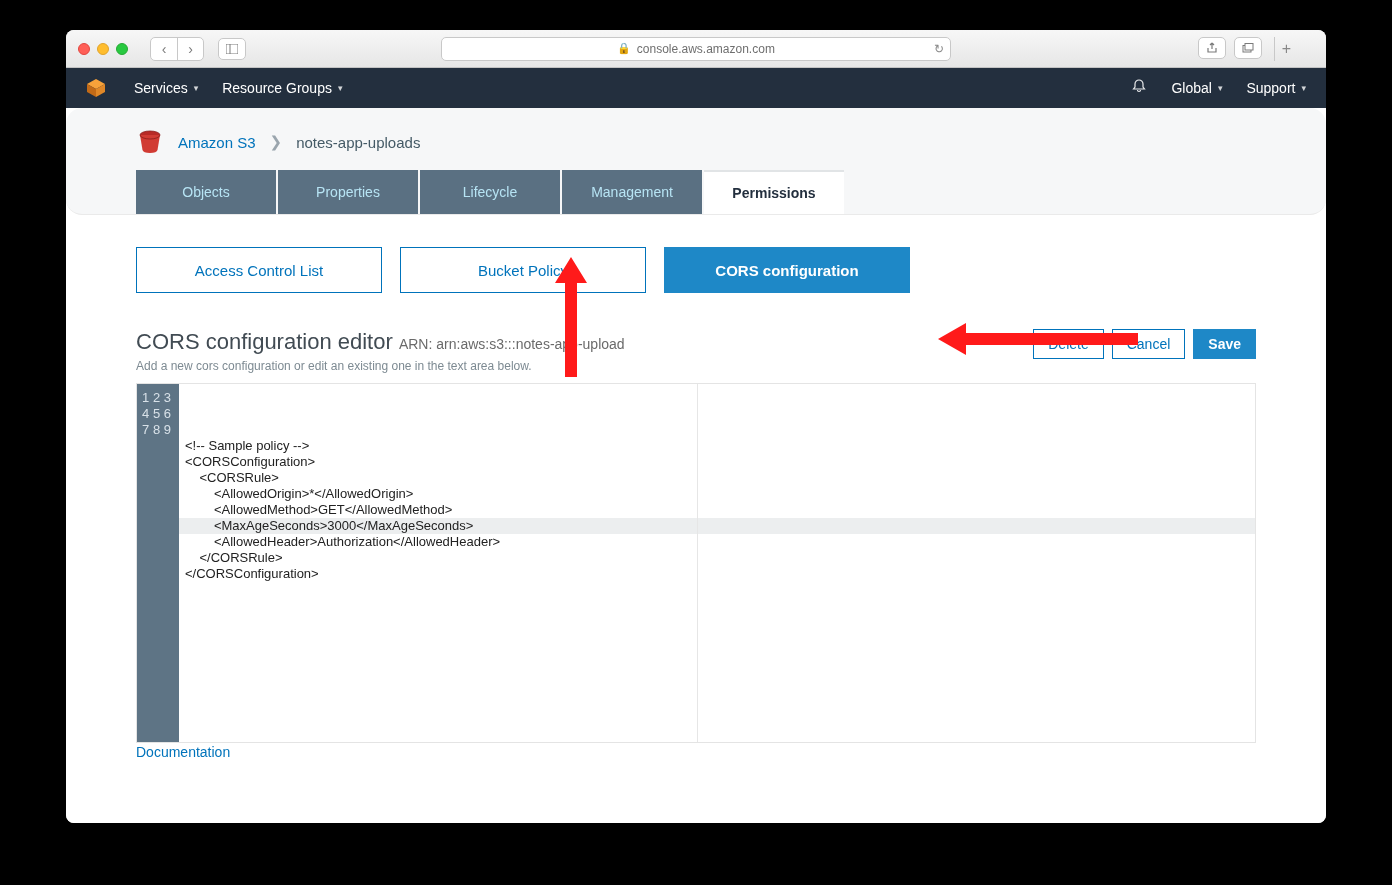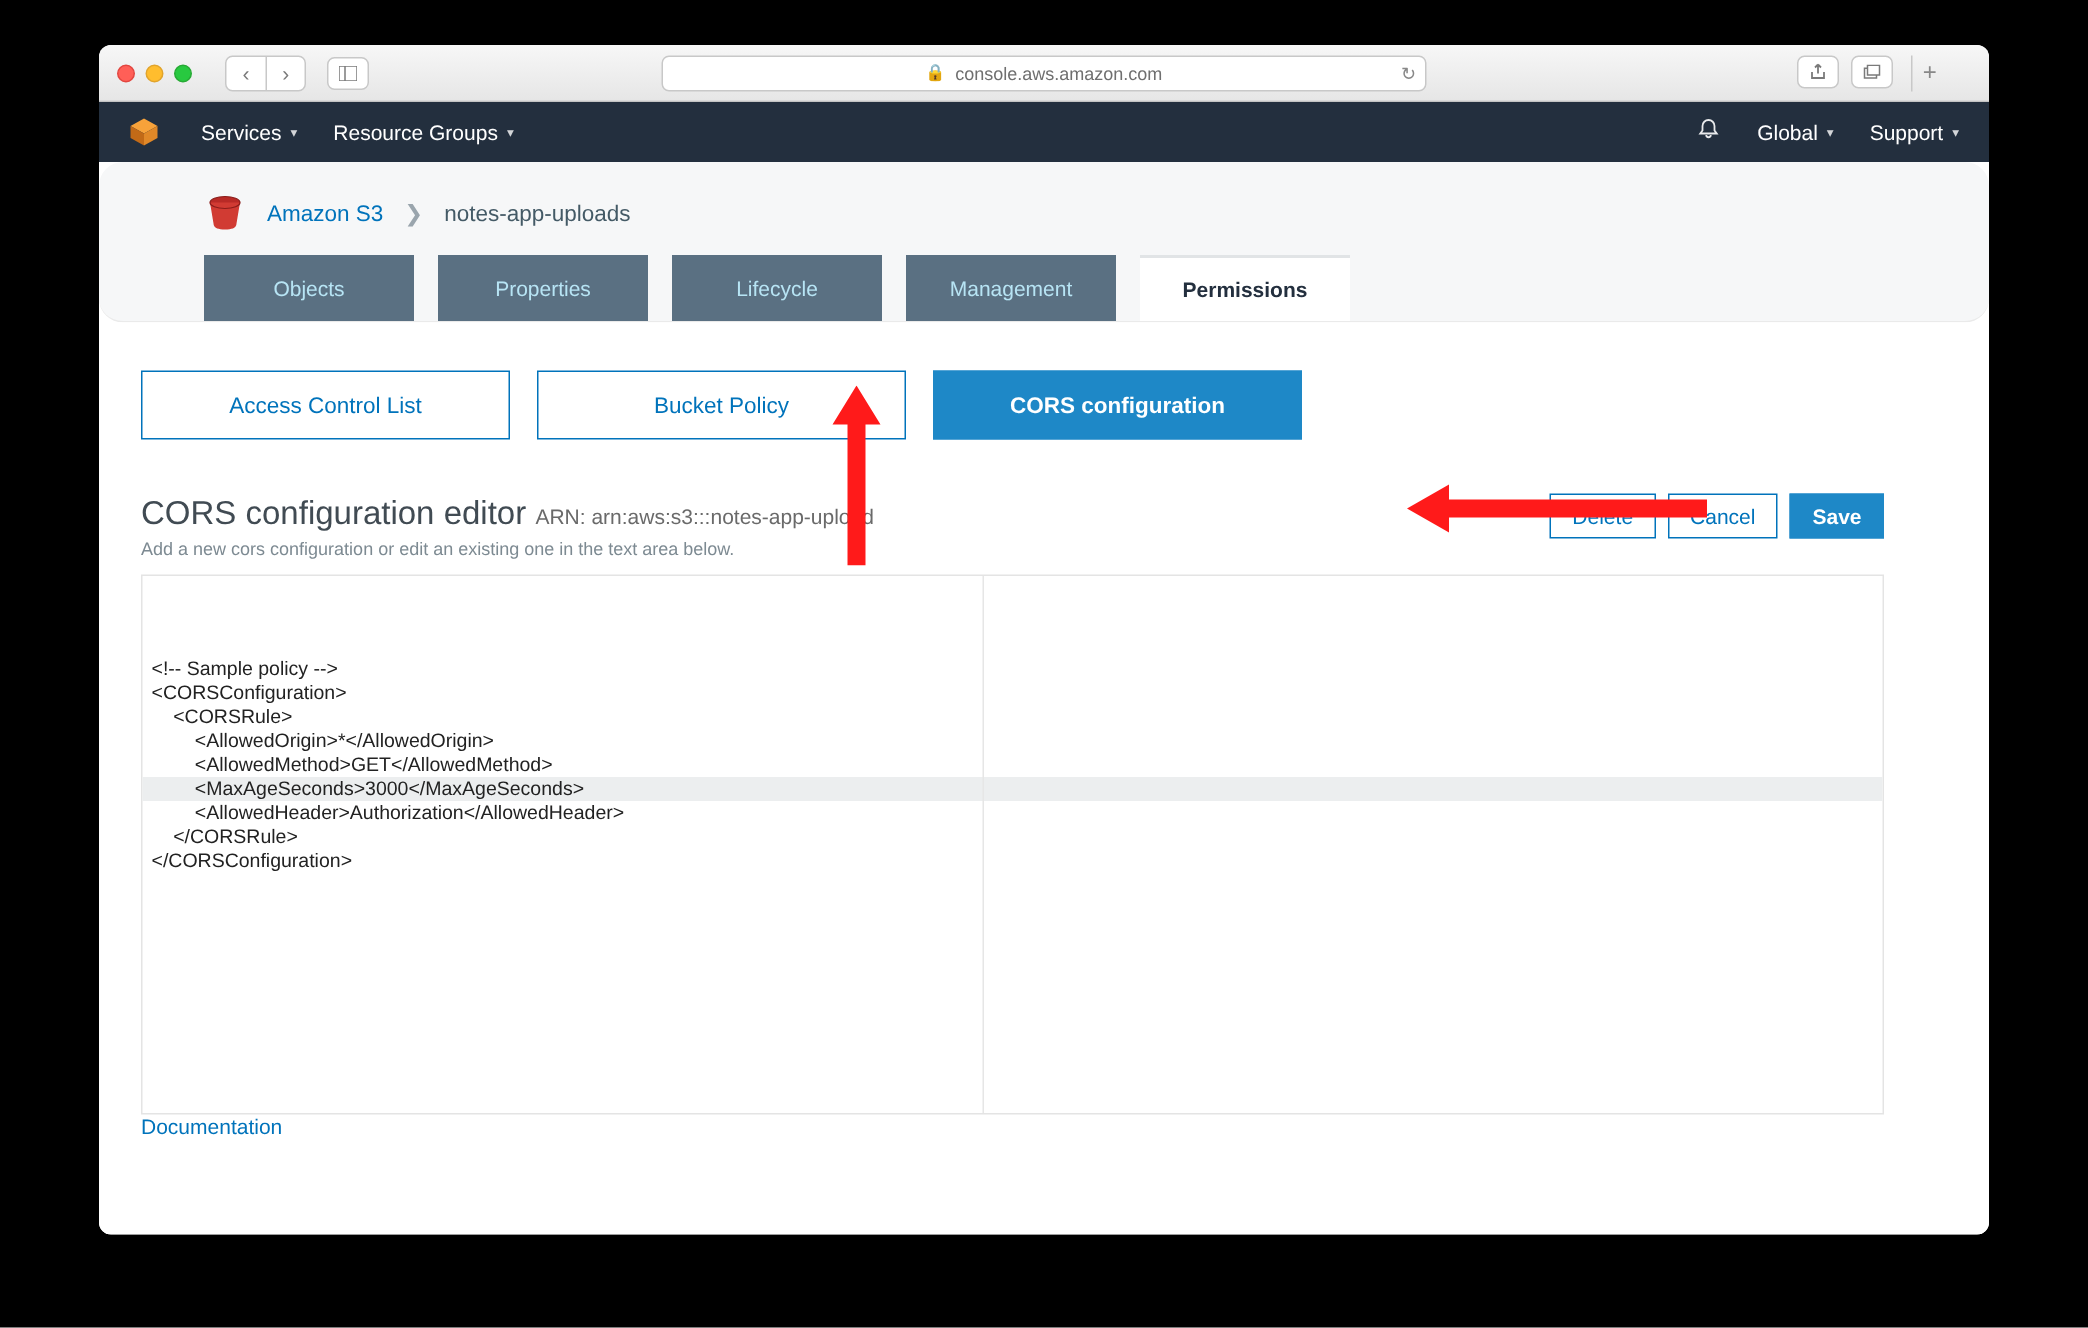--- a/index.html
+++ b/index.html
@@ -63,26 +63,26 @@
   }
   .crumb .s3-icon svg{display:block}
   .crumb a{color:#0073bb;cursor:pointer}
   .crumb .sep{color:#9aa5ad}
   .crumb .bucket{color:#445a66}
 
   
   .tabs{display:flex; margin-left:70px;}
   .tab{
     width:140px;height:44px;background:#5a7082;color:#b7e4f4;display:flex;align-items:center;justify-content:center;
-    font-size:14px;margin-right:16px;cursor:pointer; font-weight:500;
+    font-size:14px;margin-right:2px;cursor:pointer; font-weight:500;
   }
   .tab.sel{background:#fff;color:#232f3e;font-weight:700;border-top:2px solid #e1e4e6}
 
   
-  .content{padding:32px 70px 20px 28px;position:relative}
+  .content{padding:32px 70px 20px 70px;position:relative}
   .perm-buttons{display:flex;gap:18px;margin-bottom:36px}
   .pbtn{
     height:46px;width:246px;border:1px solid #0073bb;color:#0073bb;background:#fff;
     display:flex;align-items:center;justify-content:center;font-size:15px;cursor:pointer;font-weight:500;
   }
   .pbtn.sel{background:#1e88c7;border-color:#1e88c7;color:#fff;font-weight:700}
 
   .editor-head{display:flex;align-items:flex-start;justify-content:space-between;margin-bottom:10px}
   .editor-title{font-size:22px;color:#414b53;font-weight:400}
   .editor-title .arn{font-size:14px;color:#6a6a6a}
@@ -232,20 +232,30 @@
           <div class="editor-sub">Add a new cors configuration or edit an existing one in the text area below.</div>
         </div>
         <div class="editor-actions">
           <span class="abtn">Delete</span>
           <span class="abtn">Cancel</span>
           <span class="abtn primary">Save</span>
         </div>
       </div>
 
       <div class="editor">
+        <div class="gutter" id="gutter">1
+2
+3
+4
+5
+6
+7
+8
+9
+</div>
         <div class="code">
           <div class="curline"></div>
           <pre id="code-pre">&lt;!-- Sample policy --&gt;
 &lt;CORSConfiguration&gt;
     &lt;CORSRule&gt;
         &lt;AllowedOrigin&gt;*&lt;/AllowedOrigin&gt;
         &lt;AllowedMethod&gt;GET&lt;/AllowedMethod&gt;
         &lt;MaxAgeSeconds&gt;3000&lt;/MaxAgeSeconds&gt;
         &lt;AllowedHeader&gt;Authorization&lt;/AllowedHeader&gt;
     &lt;/CORSRule&gt;

